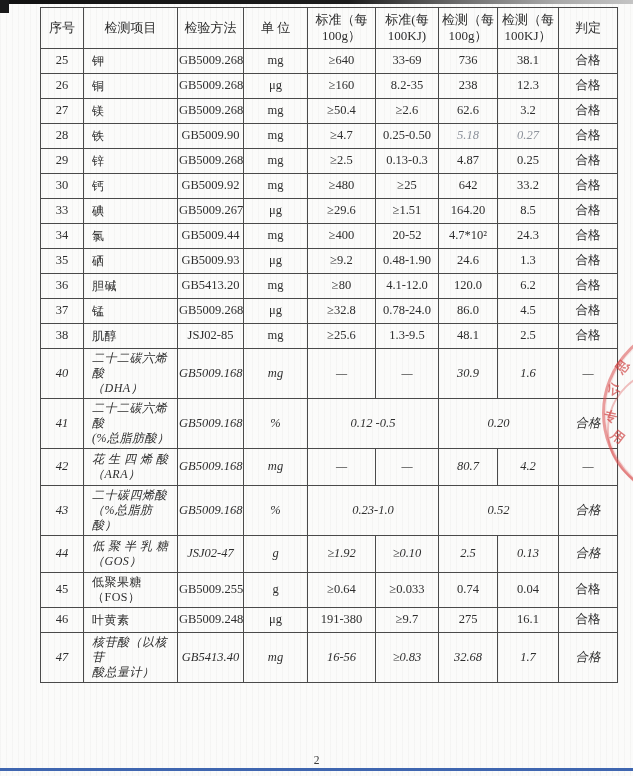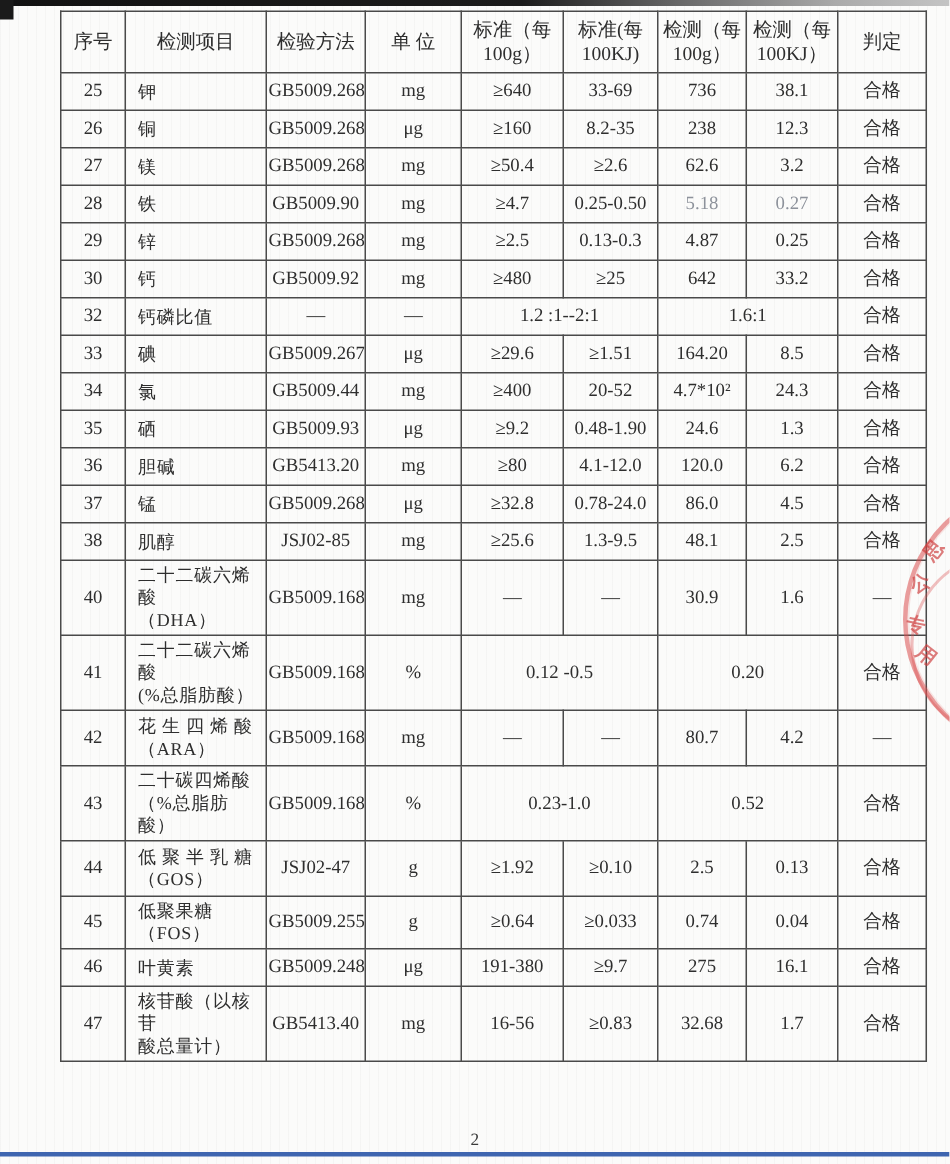--- a/index.html
+++ b/index.html
@@ -22,26 +22,26 @@
   }
   th,td{
     border:1px solid #4a4a4a;
     font-size:12.5px;line-height:1.25;
     text-align:center;vertical-align:middle;
     padding:2px 1px;overflow:hidden;
   }
   table{border:1.5px solid #3d3d3d;}
   th{font-weight:normal;font-size:13px;padding:3px 1px;height:34px;}
   tr.single td{height:20px;}
-  tr.double td{height:32px;}
+  tr.double td{height:32px;font-style:italic;}
   td.item{
     text-align:left;padding-left:8px;white-space:pre-line;
     font-size:12px;letter-spacing:0.5px;
   }
-  td.faint{color:#8d929b;}
+  td.faint{color:#8d929b;font-style:italic;}
   .footer-page{
     position:absolute;left:0;top:754px;width:633px;
     text-align:center;font-size:11.5px;color:#3a3a3a;
   }
   .footer-line{
     position:absolute;left:0;top:768px;width:633px;height:3px;
   }
   .seal{position:absolute;left:0;top:0;width:633px;height:776px;pointer-events:none;}
   .seal-ring{
     position:absolute;left:602px;top:322px;width:176px;height:176px;
@@ -153,29 +153,20 @@
         <td class="item">钙</td>
         <td>GB5009.92</td>
         <td>mg</td>
         <td>≥480</td>
         <td>≥25</td>
         <td>642</td>
         <td>33.2</td>
         <td>合格</td>
       </tr>
       <tr class="single">
-        <td>32</td>
-        <td class="item">钙磷比值</td>
-        <td>—</td>
-        <td>—</td>
-        <td colspan="2">1.2 :1--2:1</td>
-        <td colspan="2">1.6:1</td>
-        <td>合格</td>
-      </tr>
-      <tr class="single">
         <td>33</td>
         <td class="item">碘</td>
         <td>GB5009.267</td>
         <td>μg</td>
         <td>≥29.6</td>
         <td>≥1.51</td>
         <td>164.20</td>
         <td>8.5</td>
         <td>合格</td>
       </tr>

